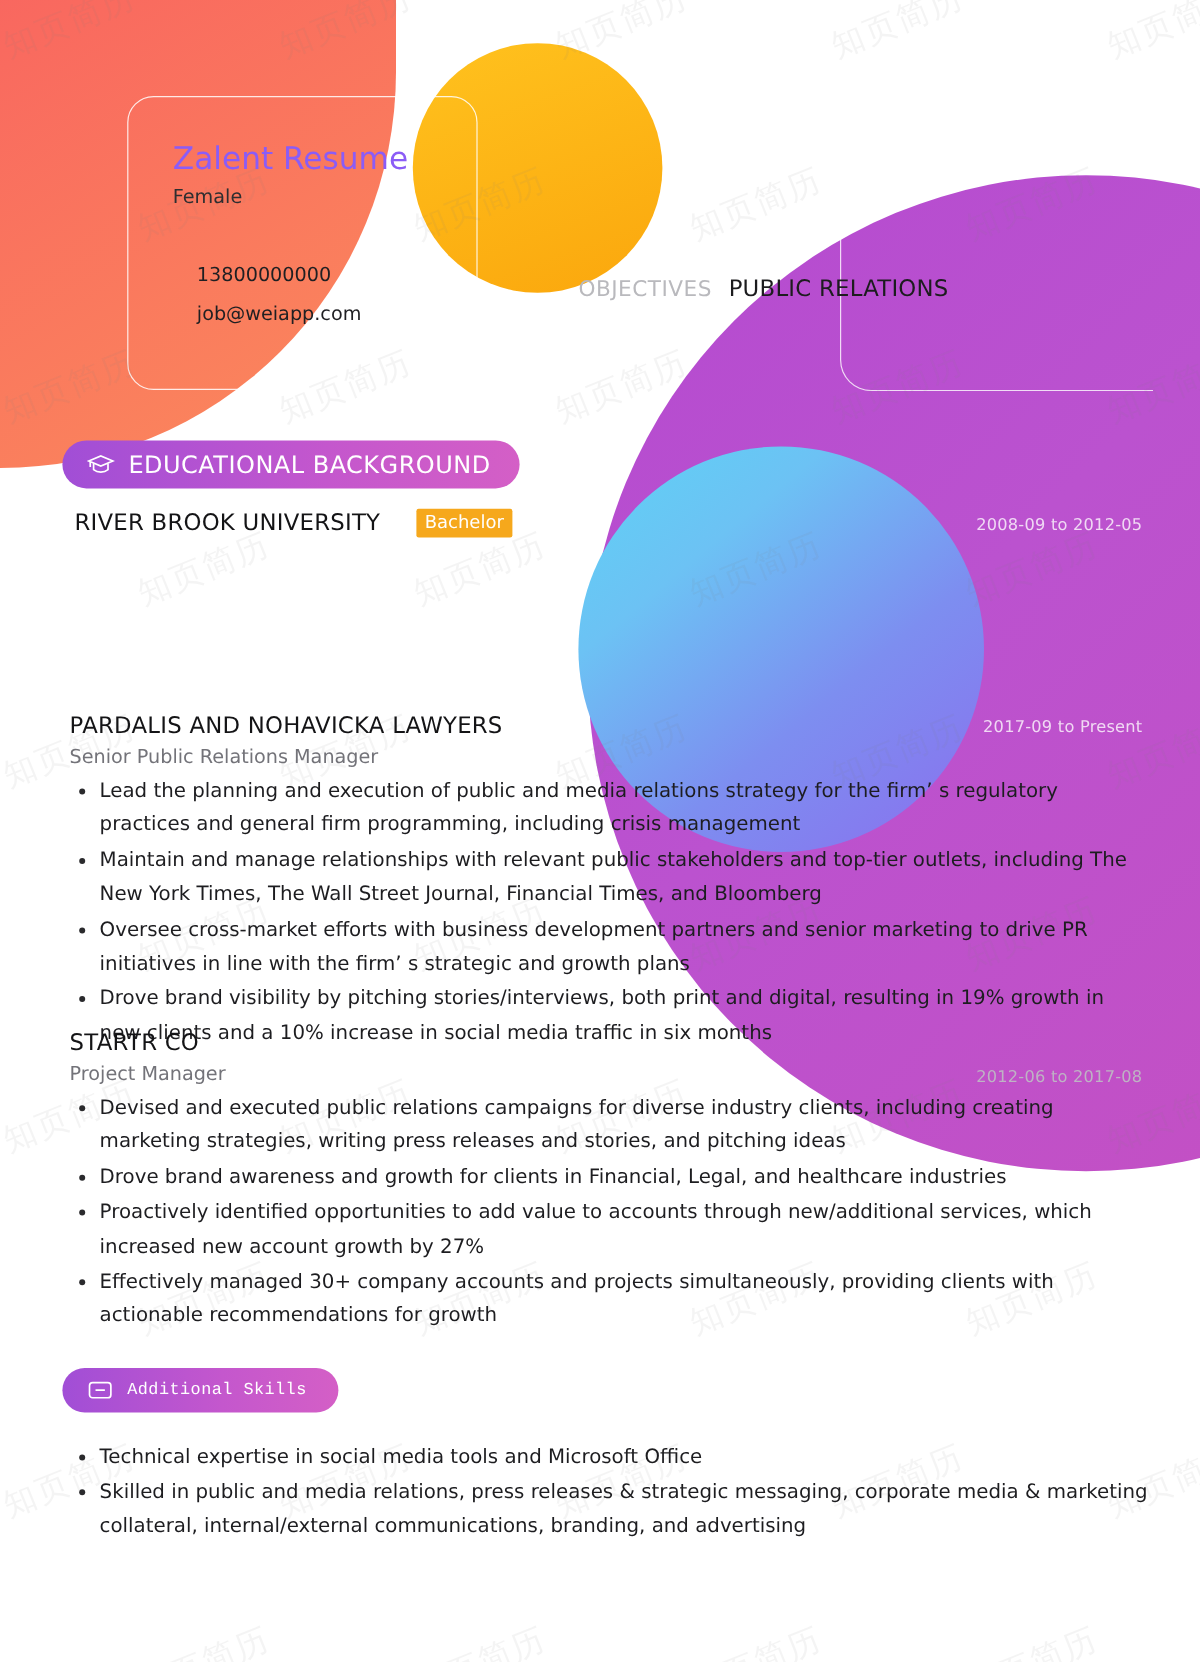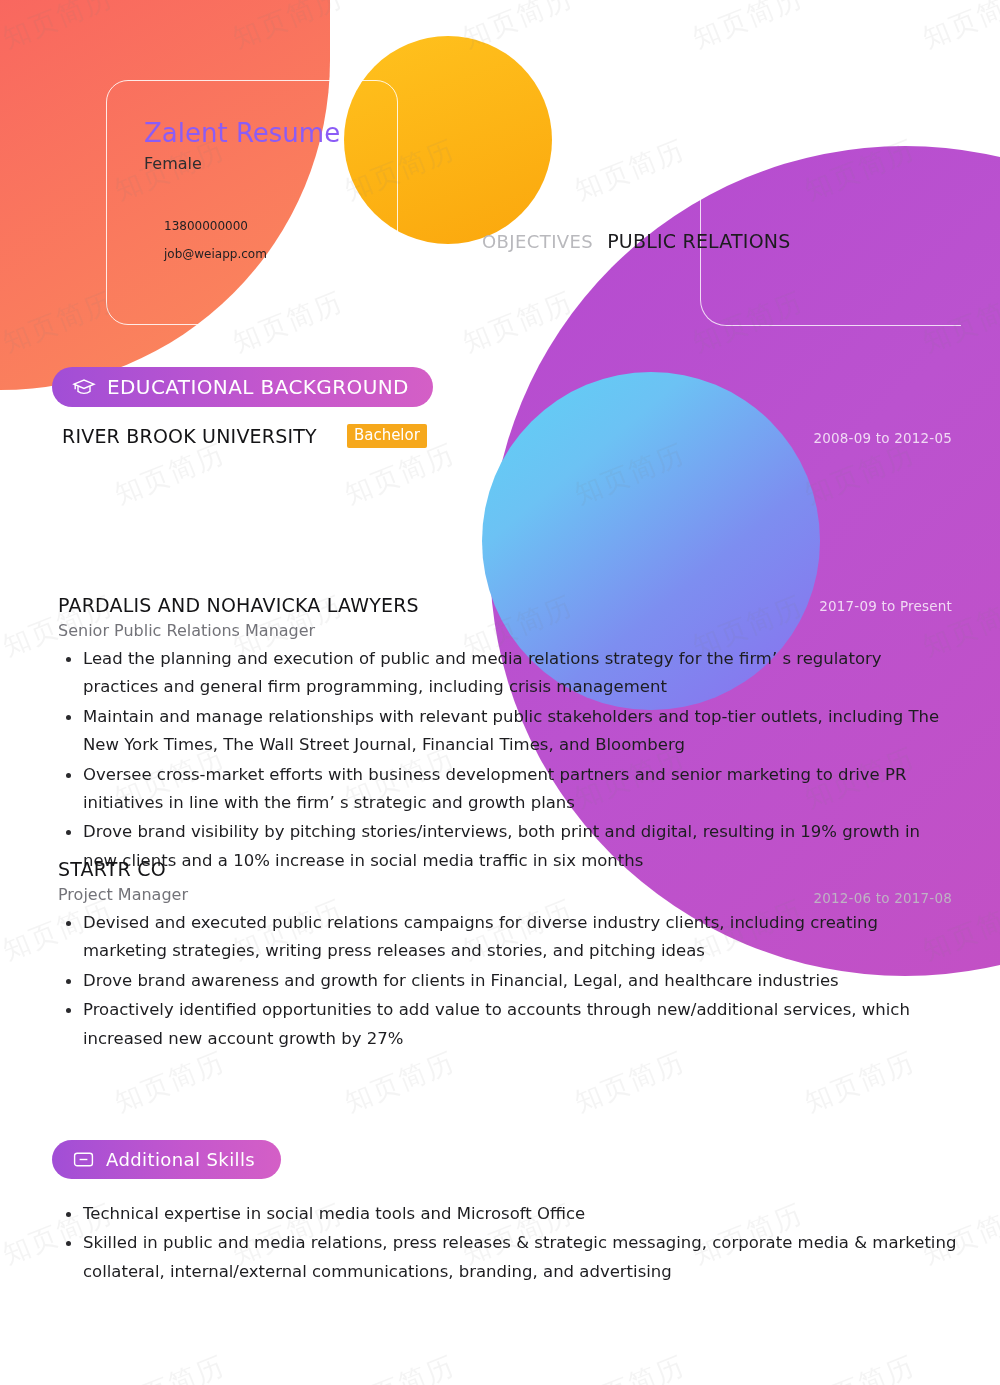--- a/index.html
+++ b/index.html
@@ -120,21 +120,21 @@
     color: #8b5cf6;
     margin: 0 0 6px 38px;
     font-weight: 400;
   }
   .gender {
     font-size: 16px;
     color: #2e2e30;
     margin: 0 0 46px 38px;
   }
   .contact-line {
-    font-size: 12px;
+    font-size: 16px;
     color: #1f1f22;
     margin: 0 0 14px 58px;
   }
 
   .objectives {
     position: absolute;
     left: 482px;
     top: 230px;
     display: flex;
     align-items: baseline;
@@ -162,22 +162,23 @@
     letter-spacing: 0.4px;
     background: linear-gradient(90deg, #a14ed6 0%, #c457cd 58%, #d45fc6 100%);
     box-sizing: border-box;
   }
   .pill svg { display:block; }
 
   .sec-edu-pill { position: absolute; left: 52px; top: 367px; }
   .sec-work-pill { position: absolute; left: 52px; top: 507px; }
   .sec-skills-pill {
     position: absolute; left: 52px; top: 1140px;
-    font-size: 18px;
+    font-size: 14px;
     padding: 9px 26px 9px 20px;
+    font-family: Liberation Mono, monospace;
   }
 
   .edu-block {
     position: absolute;
     left: 62px;
     top: 424px;
     width: 890px;
   }
   .edu-row1 {
     display: flex;
@@ -374,20 +375,21 @@
     </div>
     <div class="date-right job-date-1">2017-09 to Present</div>
 
     <div class="job job-2">
       <div class="job-company">STARTR CO</div>
       <div class="job-title">Project Manager</div>
       <ul class="bullets">
         <li>Devised and executed public relations campaigns for diverse industry clients, including creating marketing strategies, writing press releases and stories, and pitching ideas</li>
         <li>Drove brand awareness and growth for clients in Financial, Legal, and healthcare industries</li>
         <li>Proactively identified opportunities to add value to accounts through new/additional services, which increased new account growth by 27%</li>
+        <li>Effectively managed 30+ company accounts and projects simultaneously, providing clients with actionable recommendations for growth</li>
       </ul>
     </div>
     <div class="date-right job-date-2">2012-06 to 2017-08</div>
 
     <div class="pill sec-skills-pill">
       <span>
         <svg width="23" height="19" viewBox="0 0 23 19" fill="none" stroke="#ffffff" stroke-width="1.4">
           <rect x="2.6" y="3.2" width="17.8" height="12.6" rx="2.6"></rect>
           <path d="M7.6 9.5 H15.4"></path>
         </svg>

